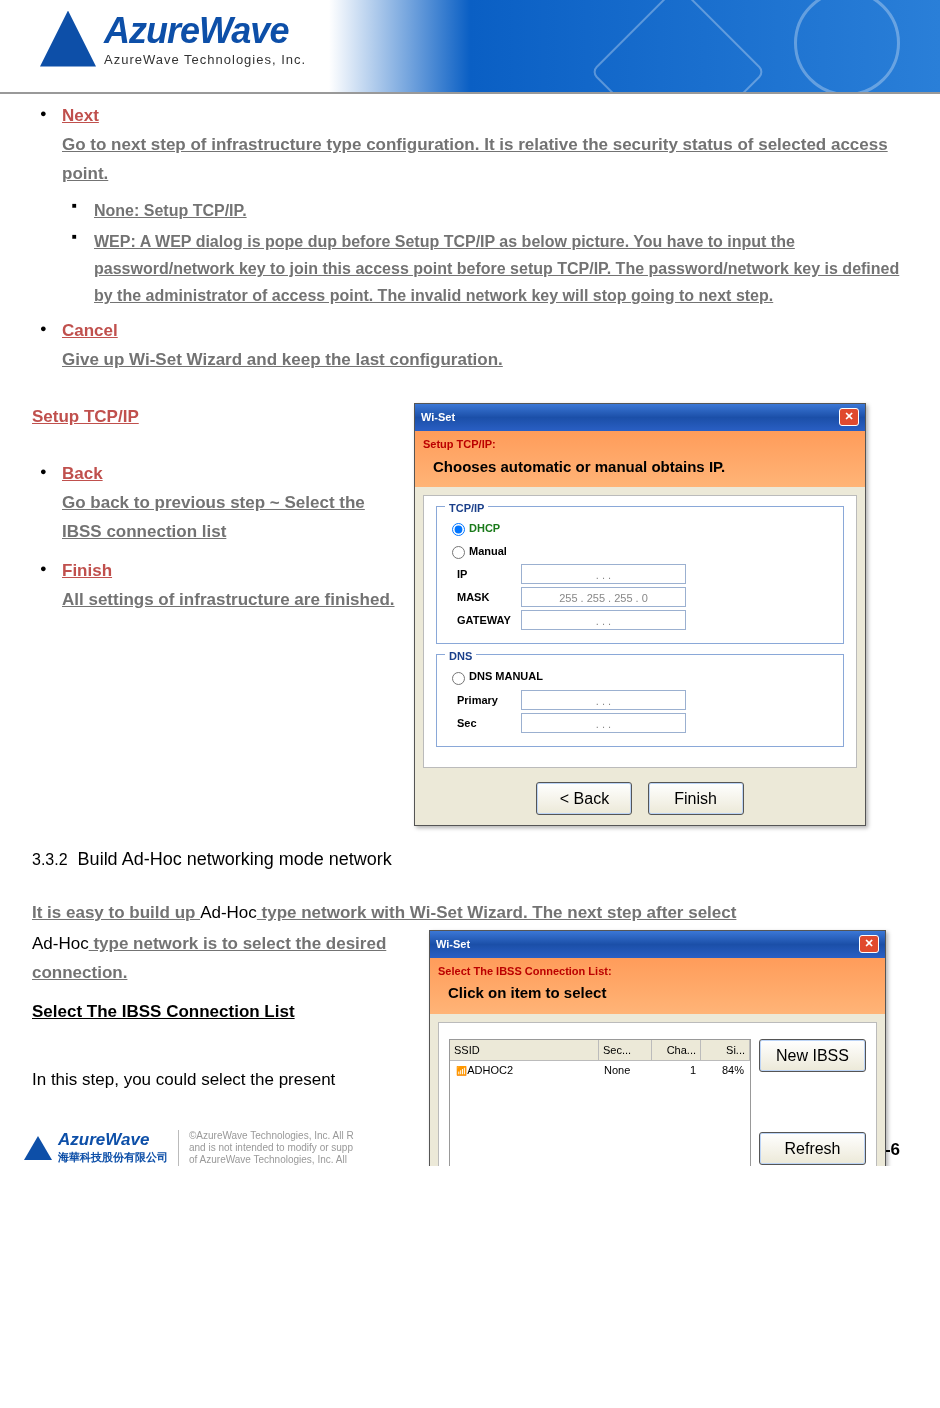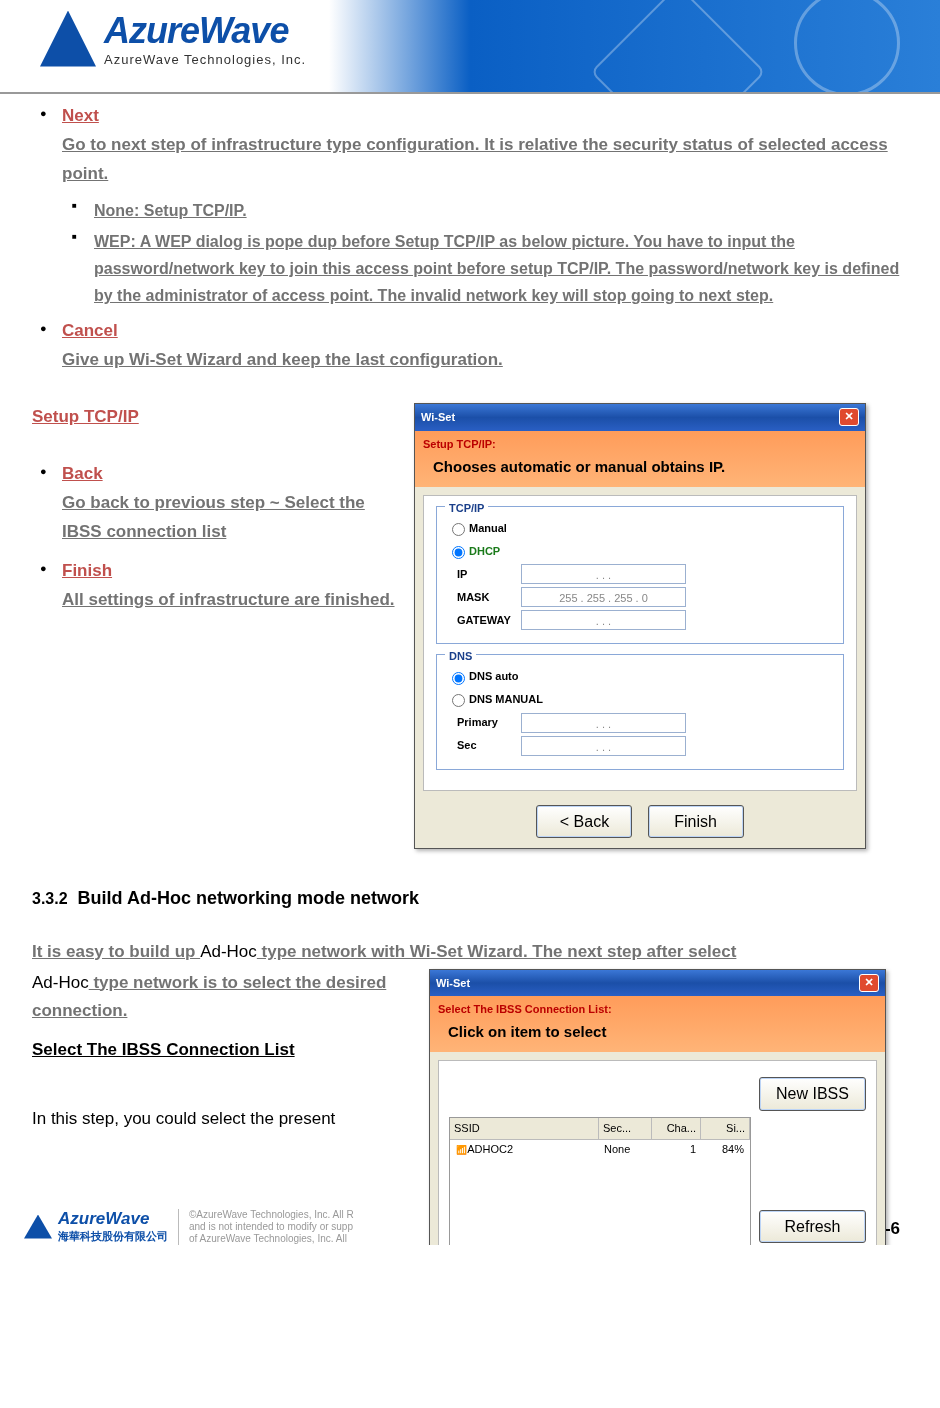--- a/index.html
+++ b/index.html
@@ -248,40 +248,39 @@
     background: linear-gradient(180deg, #fff 0%, #ece9d8 100%);
     border-radius: 3px;
     font-size: 16px;
     font-family: Tahoma, sans-serif;
     text-align: center;
     margin: 0 6px;
     box-shadow: 0 0 0 1px #bcd4f6 inset;
   }
   
   .sec-heading {
-    font-weight: bold;
-    margin: 34px 0 24px 0;
+    font-weight: normal;
+    margin: 18px 0 24px 0;
     font-size: 18px;
   }
   .sec-heading .num {
     font-size: 16px;
   }
   
   .ibss-dialog {
     width: 455px;
     position: relative;
   }
   .listbox {
     border: 1px solid #999;
     background: #fff;
     height: 130px;
     font-family: "MS Sans Serif", Tahoma, sans-serif;
     font-size: 11px;
     overflow: hidden;
-    margin-top: 40px;
   }
   .listbox .lb-head {
     display: flex;
     background: #ece9d8;
     border-bottom: 1px solid #bbb;
   }
   .listbox .lb-head div {
     padding: 1px 4px;
     border-right: 1px solid #bbb;
     font-size: 11px;
@@ -399,46 +398,42 @@
         <span class="close-btn">✕</span>
       </div>
       <div class="subhead">
         <span>Setup TCP/IP:</span>
         <span class="tiny">Chooses automatic or manual obtains IP.</span>
       </div>
       <div class="body">
         <div class="groupbox">
           <div class="gb-title">TCP/IP</div>
           <div class="radio-row">
+                <input type="radio" checked="" style="">
+                <span style="color:#1a7a1a">DHCP</span>
+              </div>
+          <div class="radio-row">
                 <input type="radio" style="">
                 <span>Manual</span>
-              </div>
-          <div class="radio-row">
-                <input type="radio" checked="" style="">
-                <span style="color:#1a7a1a">DHCP</span>
               </div>
           <div class="field-row">
                 <label>IP</label>
                 <div class="ip-field">.          .          .</div>
               </div>
           <div class="field-row">
                 <label>MASK</label>
                 <div class="ip-field">255  .  255  .  255  .    0</div>
               </div>
           <div class="field-row">
                 <label>GATEWAY</label>
                 <div class="ip-field">.          .          .</div>
               </div>
         </div>
         <div class="groupbox">
           <div class="gb-title">DNS</div>
-          <div class="radio-row">
-                <input type="radio" checked="" style="">
-                <span>DNS auto</span>
-              </div>
           <div class="radio-row">
                 <input type="radio" style="">
                 <span>DNS MANUAL</span>
               </div>
           <div class="field-row">
                 <label>Primary</label>
                 <div class="ip-field">.          .          .</div>
               </div>
           <div class="field-row">
                 <label>Sec</label>

